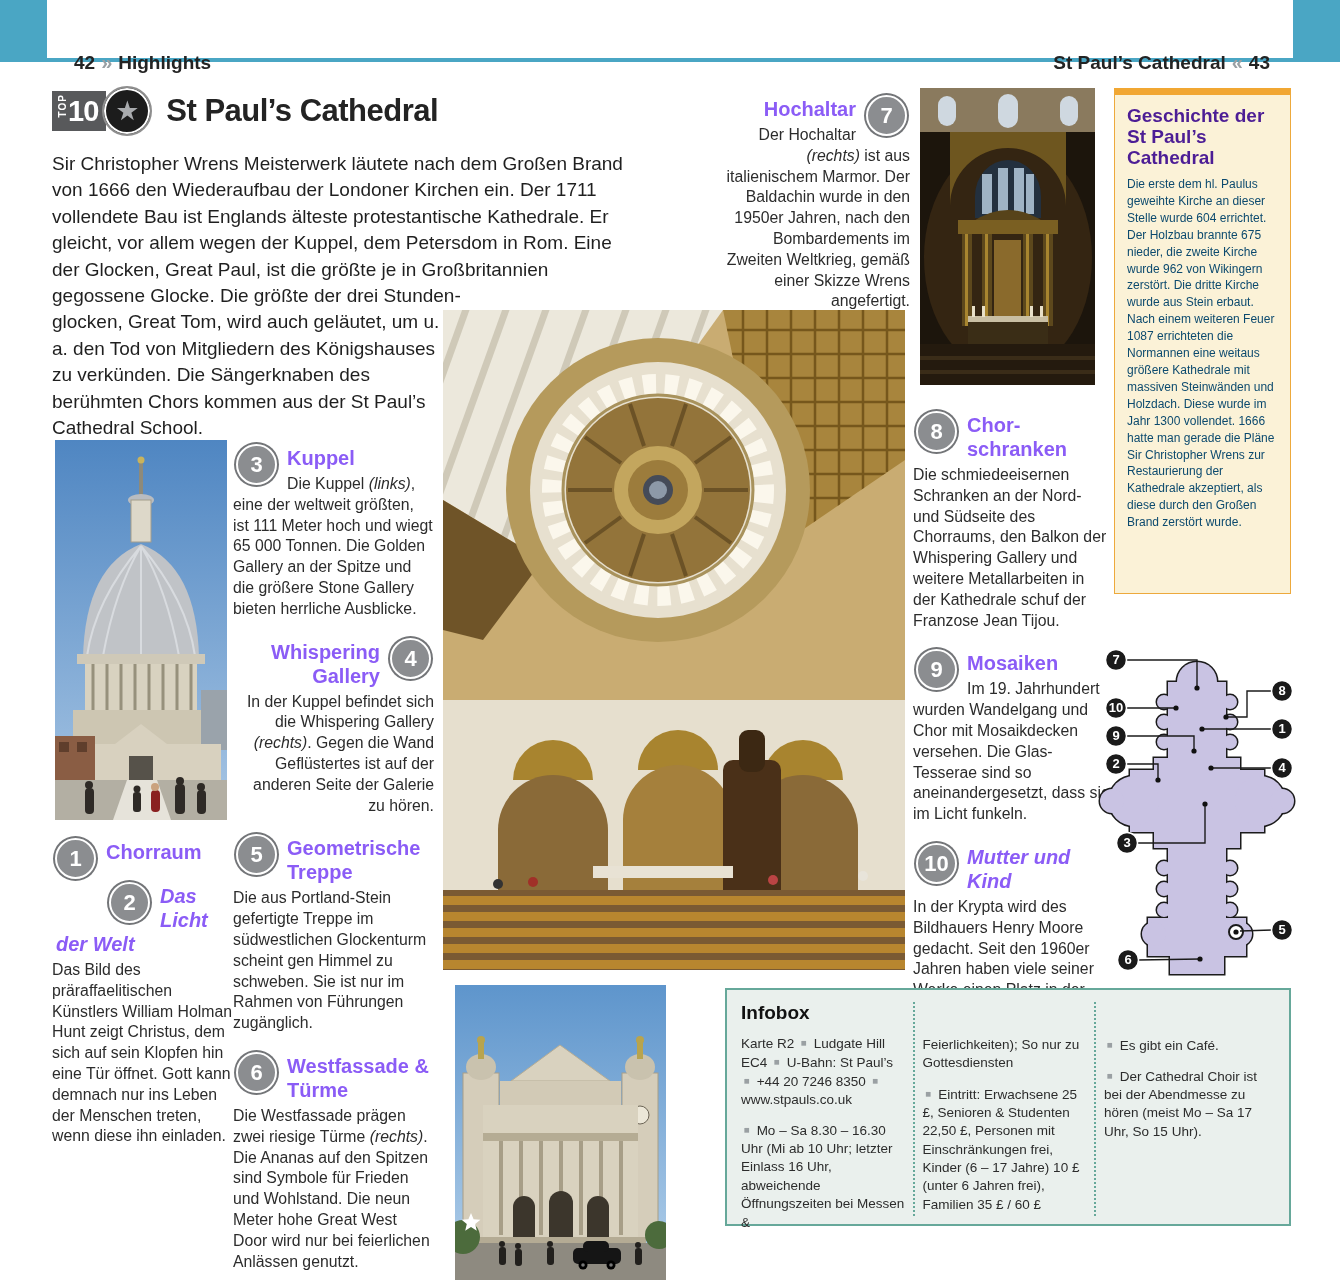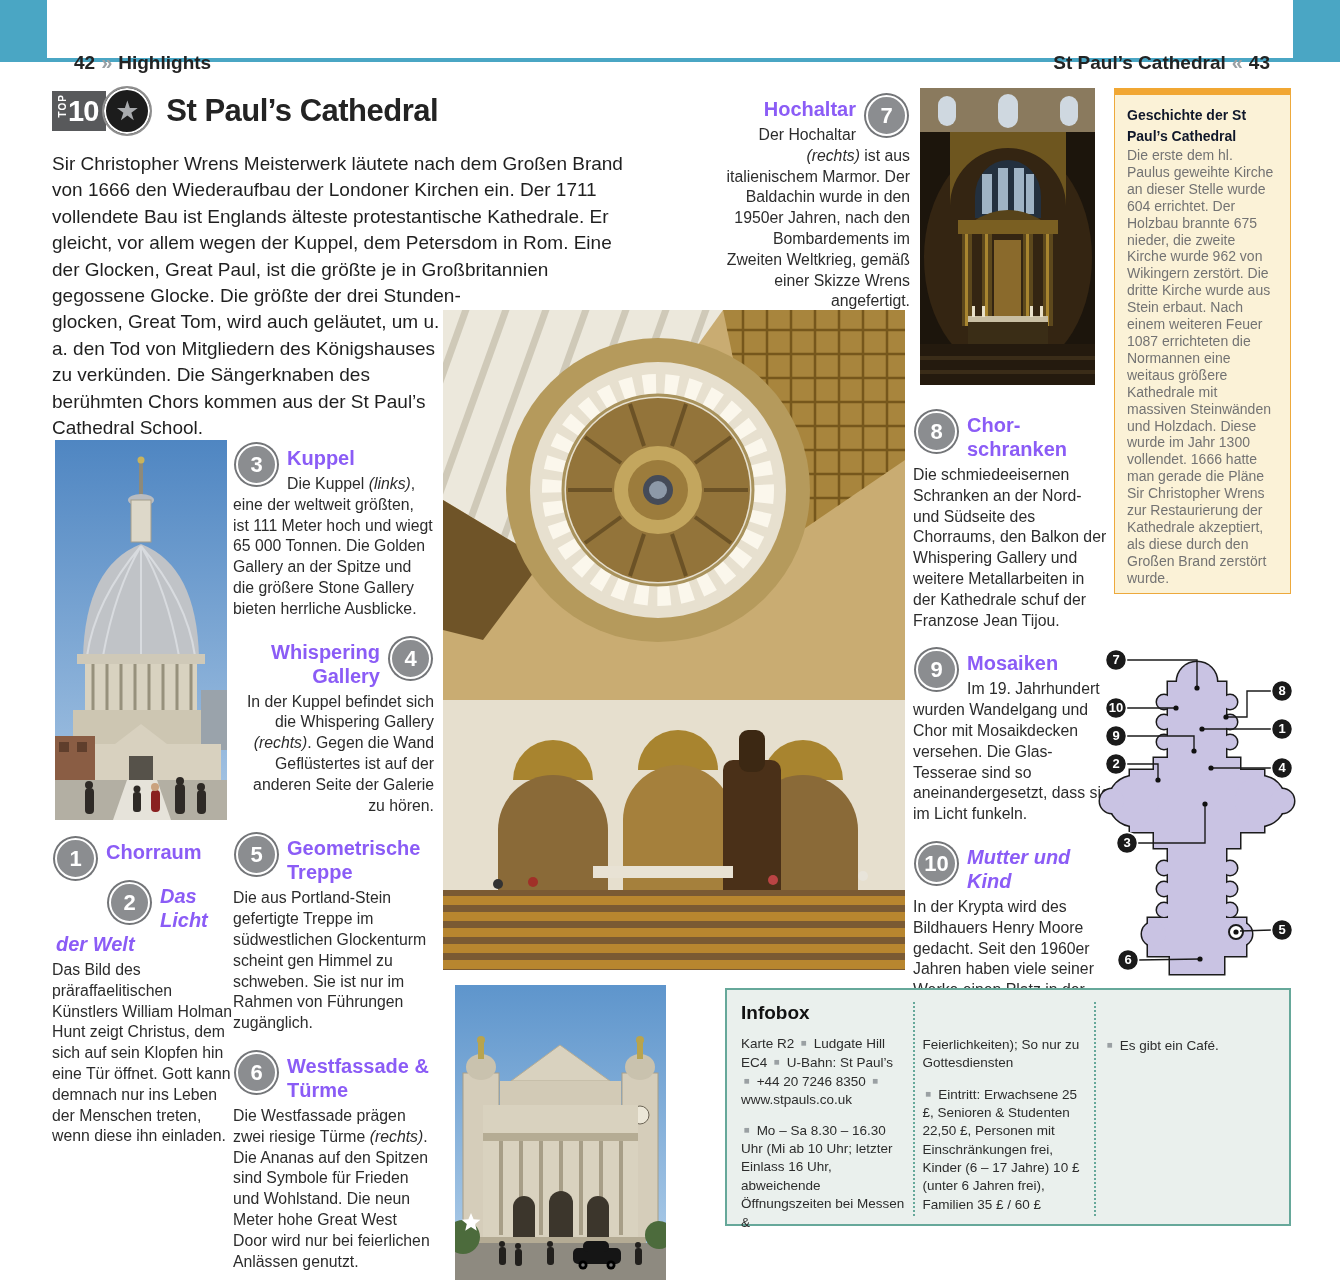--- a/index.html
+++ b/index.html
@@ -45,22 +45,22 @@
   .photo{position:absolute;overflow:hidden;}
   .photo svg{display:block;}
   .photo-dome{left:55px;top:440px;width:172px;height:380px;}
   .photo-interior{left:443px;top:310px;width:462px;height:660px;}
   .photo-altar{left:920px;top:88px;width:175px;height:297px;}
   .photo-facade{left:455px;top:985px;width:211px;height:295px;}
   
   .history{position:absolute;left:1114px;top:88px;width:177px;height:506px;box-sizing:border-box;
     background:#fbf2d7;border:1.5px solid #eda93c;border-top:7px solid var(--orange,#f1a733);
     padding:10px 12px;}
-  .history h3{margin:0 0 0;font-size:14px;line-height:21px;color:#0f172a;}
-  .history p{margin:0;font-size:14px;line-height:16.9px;color:#737373;}
+  .history h3{margin:0 0 8px;font-size:19px;line-height:21px;color:#4c1d95;}
+  .history p{margin:0;font-size:12px;line-height:16.9px;color:#0c4a6e;}
   
   .plan{position:absolute;left:1090px;top:646px;width:215px;height:337px;}
   .plan svg{width:100%;height:100%;}
   .leader{fill:none;stroke:#1b1b1b;stroke-width:1.4;}
   .dot{fill:#111;}
   .mark{fill:#1a1a1a;stroke:#ffffff;stroke-width:1.5;}
   .marktext{fill:#fff;font-size:13px;font-weight:bold;text-anchor:middle;font-family:"Liberation Sans",sans-serif;}
   .chapel{fill:#ffffff;stroke:#1b1b1b;stroke-width:2;}
   
   .infobox{position:absolute;left:725px;top:988px;width:566px;height:238px;box-sizing:border-box;
@@ -502,17 +502,18 @@
       <div class="info-col ic1">
         <p>Karte R2 <span class="bu">■</span> Ludgate Hill EC4 <span class="bu">■</span> U-Bahn: St Paul’s <span class="bu">■</span> +44 20 7246 8350 <span class="bu">■</span> www.stpauls.co.uk</p>
         <p><span class="bu">■</span> Mo – Sa 8.30 – 16.30 Uhr (Mi ab 10 Uhr; letzter Einlass 16 Uhr, abweichende Öffnungszeiten bei Messen &amp;</p>
       </div>
       <div class="info-col ic2">
         <p>Feierlichkeiten); So nur zu Gottesdiensten</p>
         <p><span class="bu">■</span> Eintritt: Erwachsene 25 £, Senioren &amp; Studenten 22,50 £, Personen mit Einschränkungen frei, Kinder (6 – 17 Jahre) 10 £ (unter 6 Jahren frei), Familien 35 £ / 60 £</p>
       </div>
       <div class="info-col ic3">
         <p><span class="bu">■</span> Es gibt ein Café.</p>
+        <p><span class="bu">■</span> Der Cathedral Choir ist bei der Abendmesse zu hören (meist Mo – Sa 17 Uhr, So 15 Uhr).</p>
       </div>
     </div>
   </div>
 
 </div>
 
 </body></html>

